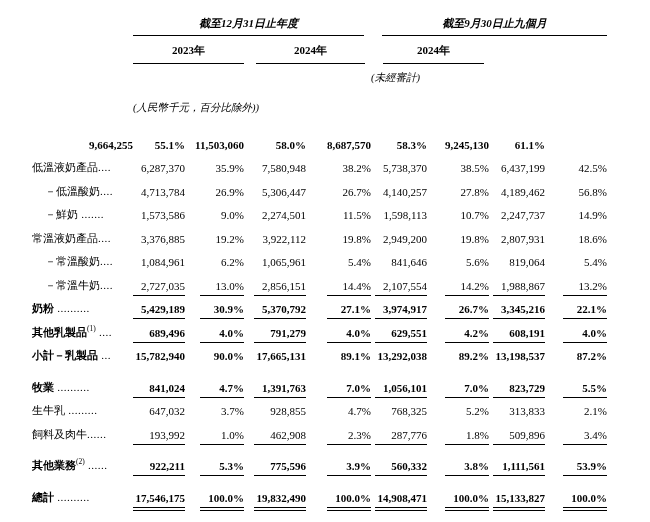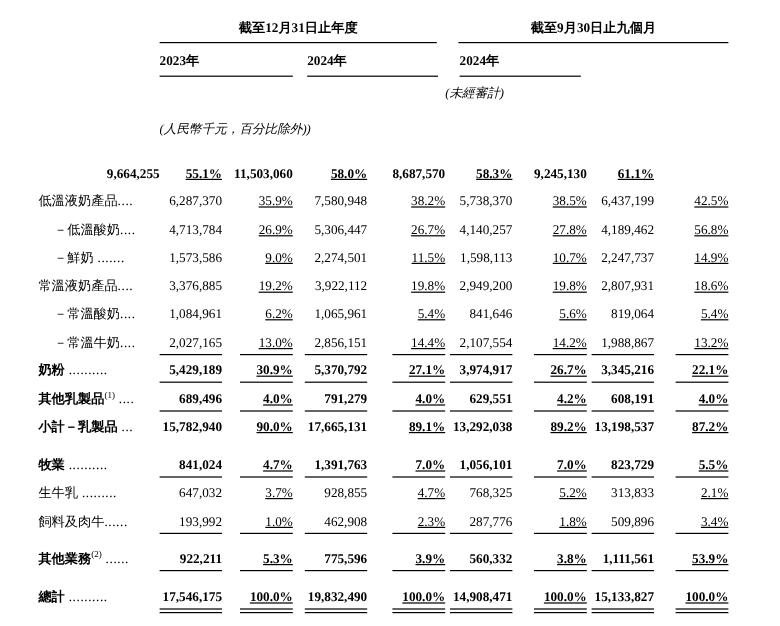--- a/index.html
+++ b/index.html
@@ -14,31 +14,31 @@
     box-sizing:border-box;
     padding:10px 0 0 20px;
     overflow:hidden;
   }
   .grid {
     display:grid;
     grid-template-columns:113px 52px 59px 62px 65px 56px 62px 56px 62px 1fr;
     align-items:end;
   }
   
-  .h-groups { margin-top:6px; }
+  .h-groups { margin-top:6px;font-style:italic; }
   .h-group {
     text-align:center; font-weight:bold;
     border-bottom:1px solid #000; padding-bottom:4px;
     white-space:nowrap;
   }
   .hg1 { grid-column:2/6; margin-right:7px; }
   .hg2 { grid-column:6/10; margin-left:11px; }
   .h-years { margin-top:7px; }
   .h-year {
-    font-weight:bold;
+    text-align:center; font-weight:bold;
     border-bottom:1px solid #000; padding-bottom:5px;
     white-space:nowrap;
   }
   .hy1 { grid-column:2/4; }
   .hy2 { grid-column:4/6; margin-left:12px; margin-right:6px; }
   .hy3 { grid-column:6/8; margin-left:12px; margin-right:5px; }
   .hy4 { grid-column:8/10; margin-left:12px; }
   .h-note-row { margin-top:7px; }
   .h-note {
     font-style:italic; text-align:left; font-size:10.5px;
@@ -56,21 +56,21 @@
   .lbl .dots { font-weight:normal; letter-spacing:0.5px; }
   .lbl .sup { font-size:7.5px; vertical-align:super; line-height:0; }
   .cell { text-align:right; white-space:nowrap; }
   .cell .u {
     display:inline-block; text-align:right;
     padding-bottom:3px;
     border-bottom:1px solid transparent;
     position:relative;
   }
   .cell.cv .u { min-width:52px; }
-  .cell.cp .u { min-width:44px;text-decoration:underline; }
+  .cell.cp .u { min-width:44px; }
   .row.rule-single .cell .u,
   .row.rule-double .cell .u { border-bottom-color:#000; }
   .row.rule-double .cell .u::after {
     content:""; position:absolute; left:0; right:0; bottom:-4px;
     border-bottom:1px solid #000;
   }
 </style>
 </head>
 <body>
 
@@ -161,21 +161,21 @@
       <div class="cell cv"><span class="u">1,065,961</span></div>
       <div class="cell cp"><span class="u">5.4%</span></div>
       <div class="cell cv"><span class="u">841,646</span></div>
       <div class="cell cp"><span class="u">5.6%</span></div>
       <div class="cell cv"><span class="u">819,064</span></div>
       <div class="cell cp"><span class="u">5.4%</span></div>
     </div>
 
     <div class="grid row indent rule-single">
       <div class="lbl"><span class="lbl-text">－常溫牛奶</span><span class="sup"></span><span class="dots">....</span></div>
-      <div class="cell cv"><span class="u">2,027,165</span></div>
+      <div class="cell cv"><span class="u">2,727,035</span></div>
       <div class="cell cp"><span class="u">13.0%</span></div>
       <div class="cell cv"><span class="u">2,856,151</span></div>
       <div class="cell cp"><span class="u">14.4%</span></div>
       <div class="cell cv"><span class="u">2,107,554</span></div>
       <div class="cell cp"><span class="u">14.2%</span></div>
       <div class="cell cv"><span class="u">1,988,867</span></div>
       <div class="cell cp"><span class="u">13.2%</span></div>
     </div>
 
     <div class="grid row bold rule-single">

